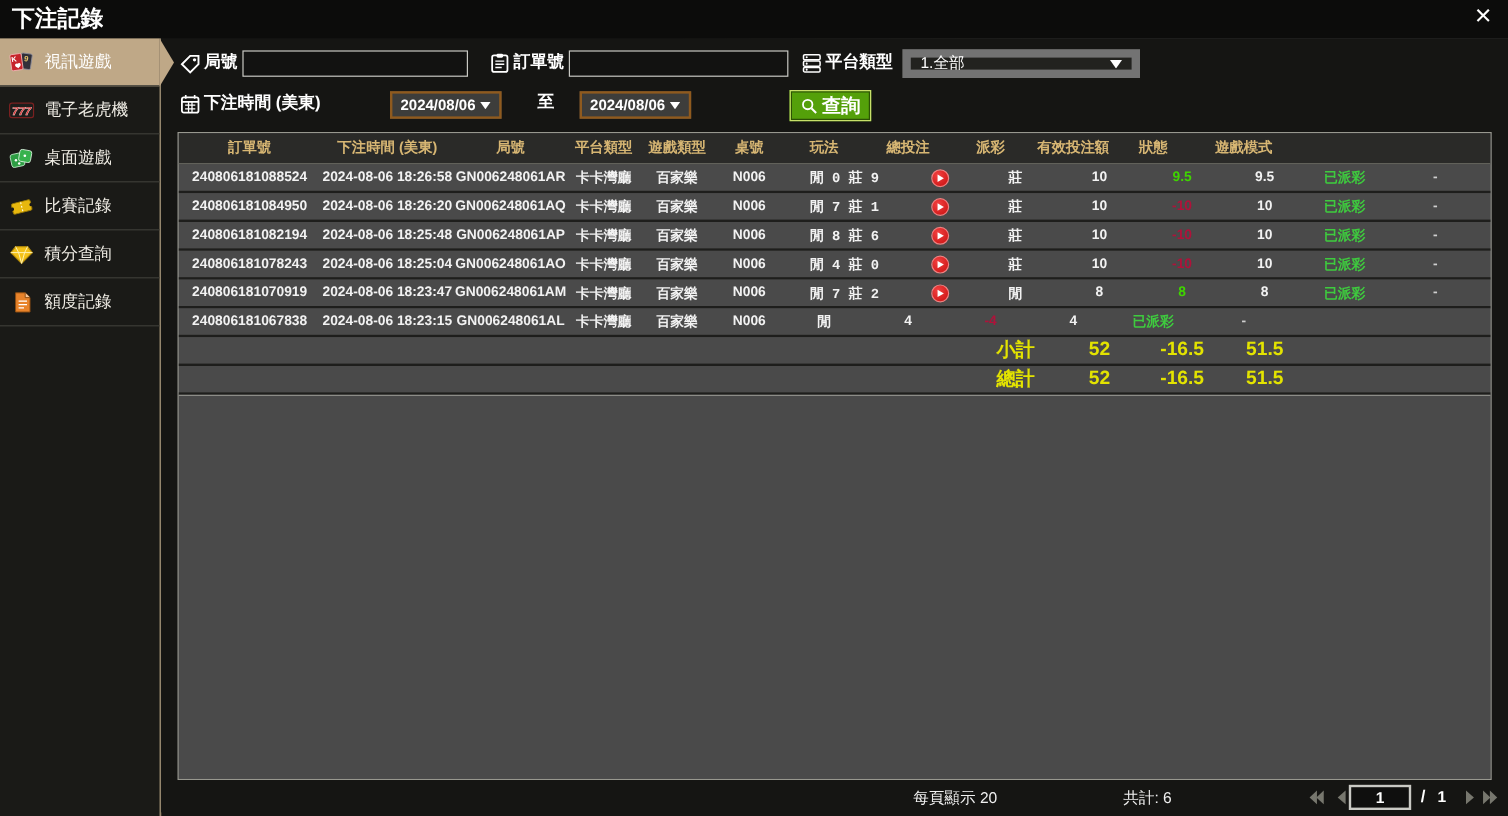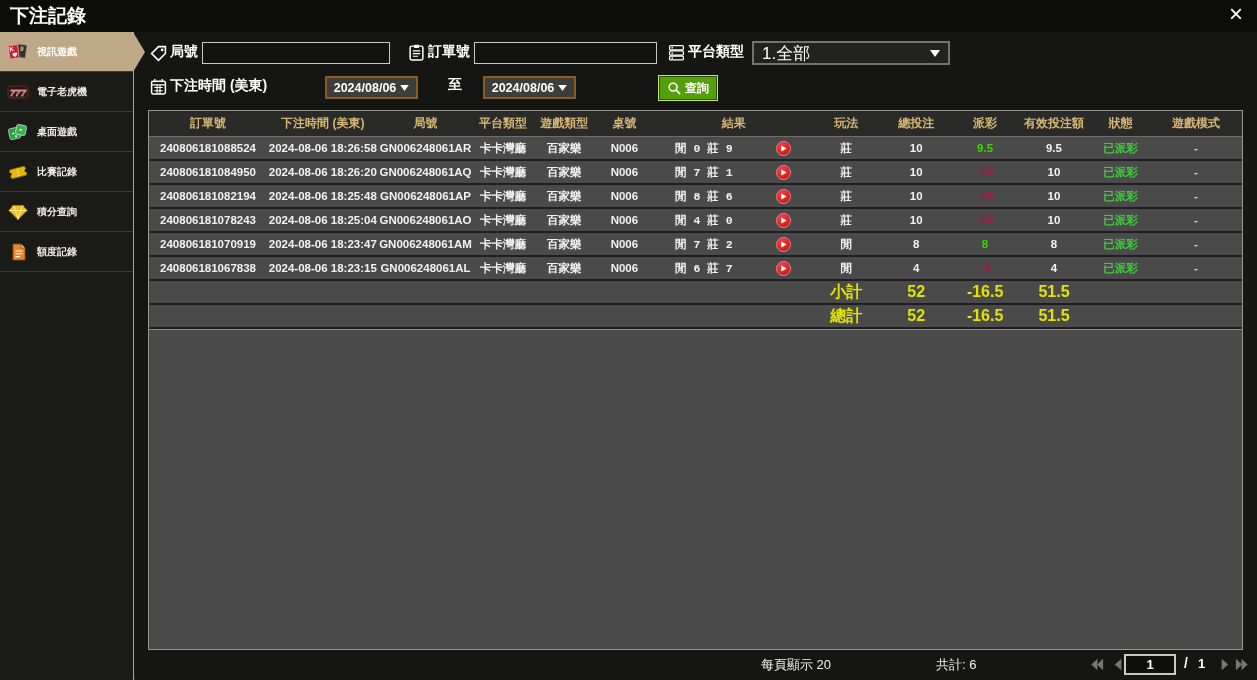--- a/index.html
+++ b/index.html
@@ -22,44 +22,44 @@
   .titlebar { position:absolute; left:0; top:0; width:1257px; height:32px; background:#0c0c0b; }
   .title { position:absolute; left:10px; top:3px; font-size:19px; font-weight:bold; color:#ffffff; }
   .close-btn { position:absolute; right:8px; top:1px; width:26px; height:26px; color:#ffffff;
                font-size:24px; line-height:26px; text-align:center; cursor:pointer; }
 
   
   .sidebar { position:absolute; left:0; top:32px; width:134px; height:648px;
              background:#1a1a17; border-right:1px solid #b3a283; }
   .side-cell { position:relative; height:40px; border-bottom:1px solid #3c3c37;
                display:flex; align-items:center; gap:8px; padding-left:7px; cursor:pointer; }
-  .side-cell .lbl { font-size:10px; font-weight:bold; color:#efece4; white-space:nowrap; }
+  .side-cell .lbl { font-size:14px; font-weight:normal; color:#efece4; white-space:nowrap; }
   .side-cell.active { background:#bfa887; }
   .side-cell.active .lbl { color:#ffffff; }
   .side-cell.active::after { content:''; position:absolute; right:-12px; top:50%; transform:translateY(-50%);
     border-left:12px solid #bfa887; border-top:20px solid transparent; border-bottom:20px solid transparent; z-index:6; }
   .side-ico { width:22px; height:20px; flex:none; display:flex; align-items:center; justify-content:center; }
 
   
   .content { position:absolute; left:135px; top:32px; width:1122px; height:648px; background:#151513; }
 
   
   .filters { position:absolute; left:13px; top:6px; width:1100px; height:72px; }
   .f-ico { position:absolute; width:17px; height:17px; }
   .f-lbl { position:absolute; font-size:14px; font-weight:bold; color:#ffffff; white-space:nowrap; }
   .f-input { position:absolute; height:22px; background:#121211; border:1px solid #c9c9c4;
              color:#fff; font-size:12px; padding:0 5px; outline:none; }
-  .f-select { position:absolute; height:24px; background:#22221f; border:2px solid #737373; color:#fff;
-              font-size:17px; display:flex; align-items:center; padding:0 8px; cursor:pointer; }
+  .f-select { position:absolute; height:24px; background:#22221f; border:7px solid #737373; color:#fff;
+              font-size:13px; display:flex; align-items:center; padding:0 8px; cursor:pointer; }
   .f-select .caret { margin-left:auto; }
   .f-date { position:absolute; height:23px; background:#3d3d3b; border:2px solid #8f5a1e; color:#fff;
             font-size:12.5px; font-weight:bold; display:flex; align-items:center; justify-content:center;
             gap:4px; cursor:pointer; }
   .search-btn { position:absolute; height:26px; background:#54a00a; border:1px solid #c8e06a;
-                box-shadow:0 0 0 1px #2c5205 inset; color:#fff; font-size:12px; font-weight:bold;
+                box-shadow:0 0 0 1px #2c5205 inset; color:#fff; font-size:16px; font-weight:bold;
                 display:flex; align-items:center; gap:3px; padding:0 8px; cursor:pointer;justify-content:space-between; }
 
   
   .rtable { position:absolute; left:13px; top:78px; width:1095px; bottom:30px;
             border:1px solid #98988f; background:#4a4a4a; display:flex; flex-direction:column; }
   .thead { display:flex; height:26px; background:#2a2a28; border-bottom:1px solid #6f6f68; flex:none; }
   .thead .cell { color:#d7b673; font-size:12px; font-weight:bold; }
   .trow { display:flex; height:24px; border-bottom:2px solid #1e1e1c; flex:none; background:#4a4a4a; }
   .cell { display:flex; align-items:center; justify-content:center; overflow:hidden;
           white-space:nowrap; font-size:11.5px; font-weight:bold; color:#f2f2f2; }
@@ -242,21 +242,20 @@
     </div>
 
     <div class="rtable">
       <div class="thead" id="thead">
           <div class="cell c0">訂單號</div>
           <div class="cell c1">下注時間 (美東)</div>
           <div class="cell c2">局號</div>
           <div class="cell c3">平台類型</div>
           <div class="cell c4">遊戲類型</div>
           <div class="cell c5">桌號</div>
-          <div class="cell c6">結果</div>
           <div class="cell c7">玩法</div>
           <div class="cell c8">總投注</div>
           <div class="cell c9">派彩</div>
           <div class="cell c10">有效投注額</div>
           <div class="cell c11">狀態</div>
           <div class="cell c12">遊戲模式</div>
         </div>
       <div id="tbody" style="display:contents">
   <div class="trow">
     <div class="cell c0">240806181088524</div>
@@ -383,30 +382,20 @@
     <div class="cell c12 dim">-</div>
   </div>
 
   <div class="trow">
     <div class="cell c0">240806181067838</div>
     <div class="cell c1">2024-08-06 18:23:15</div>
     <div class="cell c2">GN006248061AL</div>
     <div class="cell c3">卡卡灣廳</div>
     <div class="cell c4">百家樂</div>
     <div class="cell c5">N006</div>
-    <div class="cell c6 cell-result">
-      <span class="result-text">閒 6 莊 7</span>
-      <span class="play-zone">
-        <span class="play-btn">
-          <svg width="7" height="7" viewBox="0 0 8 8">
-                    <polygon points="1.5,0.5 7.5,4 1.5,7.5" fill="#fff"></polygon>
-                  </svg>
-        </span>
-      </span>
-    </div>
     <div class="cell c7">閒</div>
     <div class="cell c8">4</div>
     <div class="cell c9 neg">-4</div>
     <div class="cell c10">4</div>
     <div class="cell c11 status-ok">已派彩</div>
     <div class="cell c12 dim">-</div>
   </div>
 </div>
 
       <div class="trow sumrow" id="subtotal-row">

